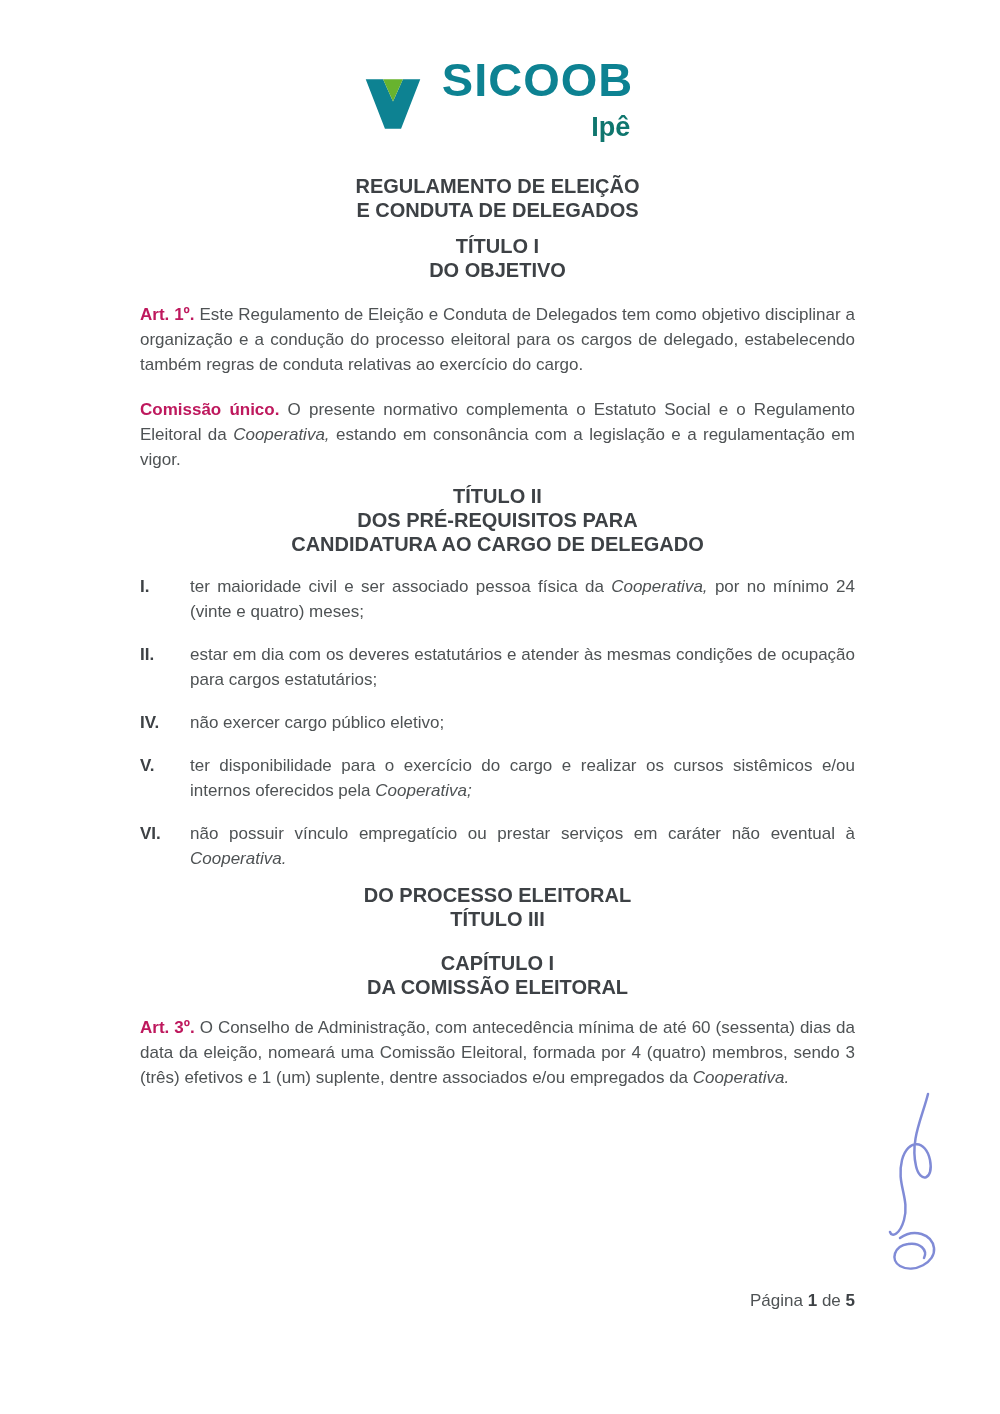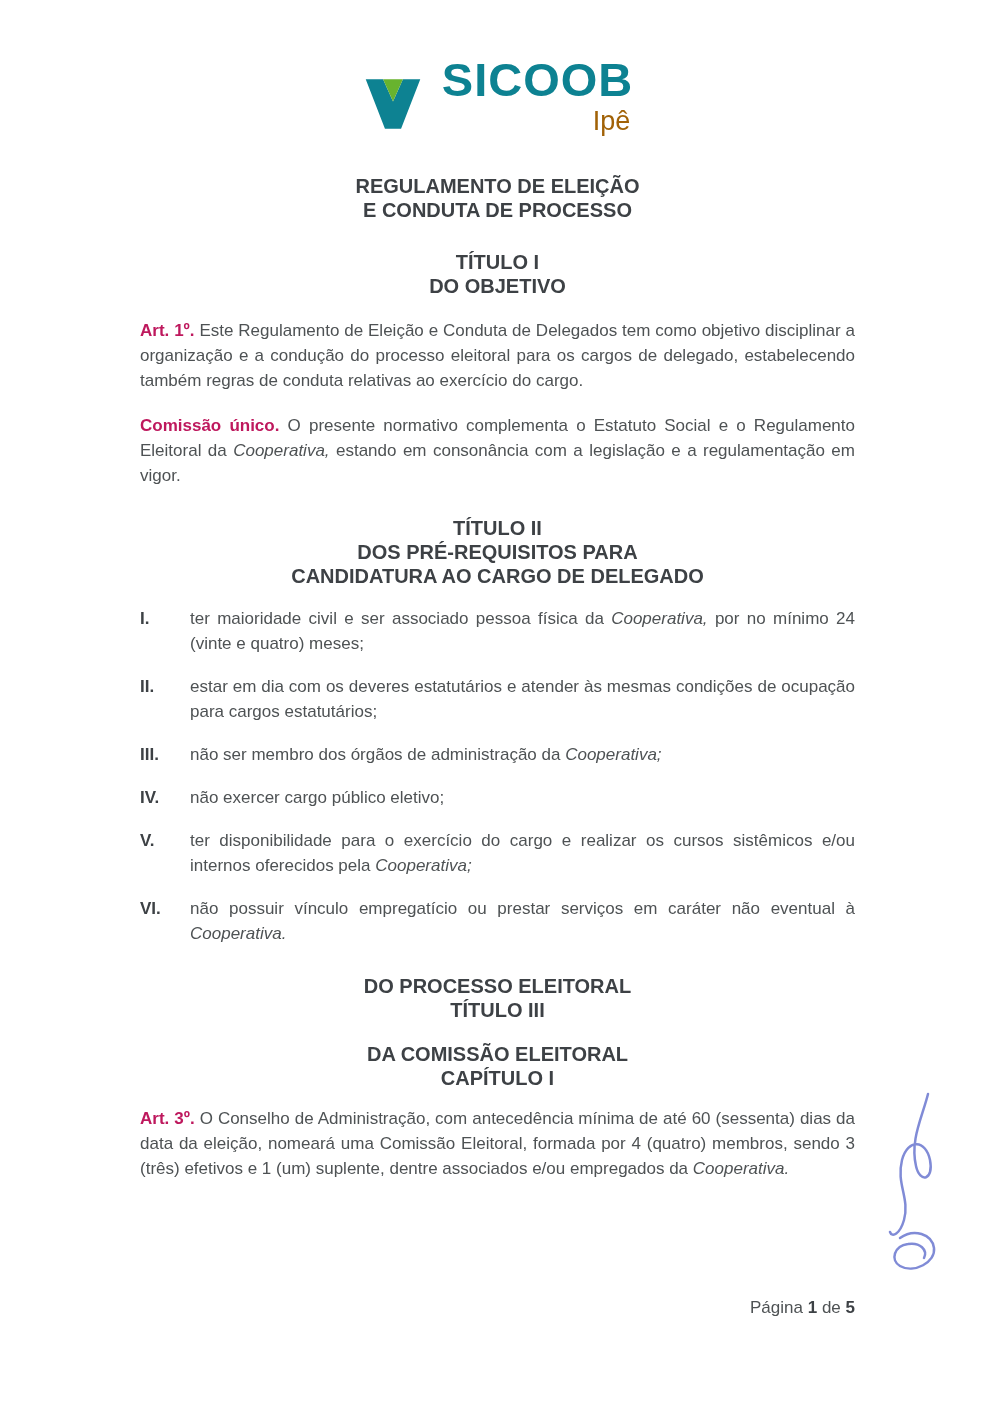--- a/index.html
+++ b/index.html
@@ -9,45 +9,45 @@
     position:relative; width:1000px; height:1414px;
     background:#ffffff; margin:0 auto; overflow:hidden;
   }
   .content { padding:56px 145px 0 140px; color:#4e5254; }
 
   
   .logo-row { display:flex; justify-content:center; align-items:flex-start; gap:18px; height:98px; }
   .logo-mark { width:62px; height:88px; margin-top:4px; }
   .logo-text { display:flex; flex-direction:column; align-items:flex-end; line-height:1; }
   .logo-brand { font-size:47px; font-weight:bold; color:#0d8292; letter-spacing:1px; }
-  .logo-sub { font-size:27px; font-weight:normal; color:#a16207; margin-top:5px; margin-right:3px; }
+  .logo-sub { font-size:27px; font-weight:bold; color:#0f766e; margin-top:11px; margin-right:3px; }
 
   
   .center-bold { text-align:center; font-weight:bold; color:#3d4145; font-size:20px; line-height:24px; }
   .doc-title { margin-top:20px; }
-  .h-block { margin-top:28px; }
+  .h-block { margin-top:12px; }
   .h-block.tight { margin-top:20px; }
   .line { display:block; }
 
   
   .para { margin-top:20px; font-size:17px; line-height:25px; text-align:justify; }
   .para.art3 { margin-top:16px; }
   .para b { color:#be185d; }
 
   
   .list { margin-top:0; }
   .list-item { display:flex; margin-top:18px; font-size:17px; line-height:25px; }
   .numeral { flex:0 0 50px; width:50px; font-weight:bold; color:#3d4145; }
   .item-text { flex:1; text-align:justify; }
 
   
   .signature { position:absolute; right:40px; top:1088px; width:90px; height:195px; opacity:.85; }
 
   
-  .footer { position:absolute; right:145px; bottom:96px; font-size:17px; color:#4e5254; }
+  .footer { position:absolute; right:145px; bottom:103px; font-size:17px; color:#4e5254; }
   .footer b { color:#3d4145; }
 </style>
 </head>
 <body>
 
 <div class="page">
   <div class="content">
 
     <div class="logo-row">
       <svg class="logo-mark" viewBox="0 0 100 92" aria-hidden="true">
@@ -55,21 +55,21 @@
         <polygon points="34,6 50,42 66,6" fill="#68b32e"></polygon>
       </svg>
       <div class="logo-text">
         <span class="logo-brand">SICOOB</span>
         <span class="logo-sub">Ipê</span>
       </div>
     </div>
 
     <div class="center-bold doc-title">
       <span class="line">REGULAMENTO DE ELEIÇÃO</span>
-      <span class="line">E CONDUTA DE PROCESSO</span>
+      <span class="line">E CONDUTA DE DELEGADOS</span>
     </div>
 
     <div class="center-bold h-block">
       <span class="line">TÍTULO I</span>
       <span class="line">DO OBJETIVO</span>
     </div>
 
     <p class="para">
       <b>Art. 1º.</b>
       <span>Este Regulamento de Eleição e Conduta de Delegados tem como objetivo disciplinar a organização e a condução do processo eleitoral para os cargos de delegado, estabelecendo também regras de conduta relativas ao exercício do cargo.</span>
@@ -100,28 +100,20 @@
       </div>
       <div class="list-item">
         <span class="numeral">II.</span>
         <span class="item-text">
           <span>estar em dia com os deveres estatutários e atender às mesmas condições de ocupação para cargos estatutários;</span>
           <i></i>
           <span></span>
         </span>
       </div>
       <div class="list-item">
-        <span class="numeral">III.</span>
-        <span class="item-text">
-          <span>não ser membro dos órgãos de administração da</span>
-          <i>Cooperativa;</i>
-          <span></span>
-        </span>
-      </div>
-      <div class="list-item">
         <span class="numeral">IV.</span>
         <span class="item-text">
           <span>não exercer cargo público eletivo;</span>
           <i></i>
           <span></span>
         </span>
       </div>
       <div class="list-item">
         <span class="numeral">V.</span>
         <span class="item-text">
@@ -139,22 +131,22 @@
         </span>
       </div>
     </div>
 
     <div class="center-bold h-block">
       <span class="line">DO PROCESSO ELEITORAL</span>
       <span class="line">TÍTULO III</span>
     </div>
 
     <div class="center-bold h-block tight">
+      <span class="line">CAPÍTULO I</span>
       <span class="line">DA COMISSÃO ELEITORAL</span>
-      <span class="line">CAPÍTULO I</span>
     </div>
 
     <p class="para art3">
       <b>Art. 3º.</b>
       <span>O Conselho de Administração, com antecedência mínima de até 60 (sessenta) dias da data da eleição, nomeará uma Comissão Eleitoral, formada por 4 (quatro) membros, sendo 3 (três) efetivos e 1 (um) suplente, dentre associados e/ou empregados da</span>
       <i>Cooperativa.</i>
     </p>
 
   </div>
 

